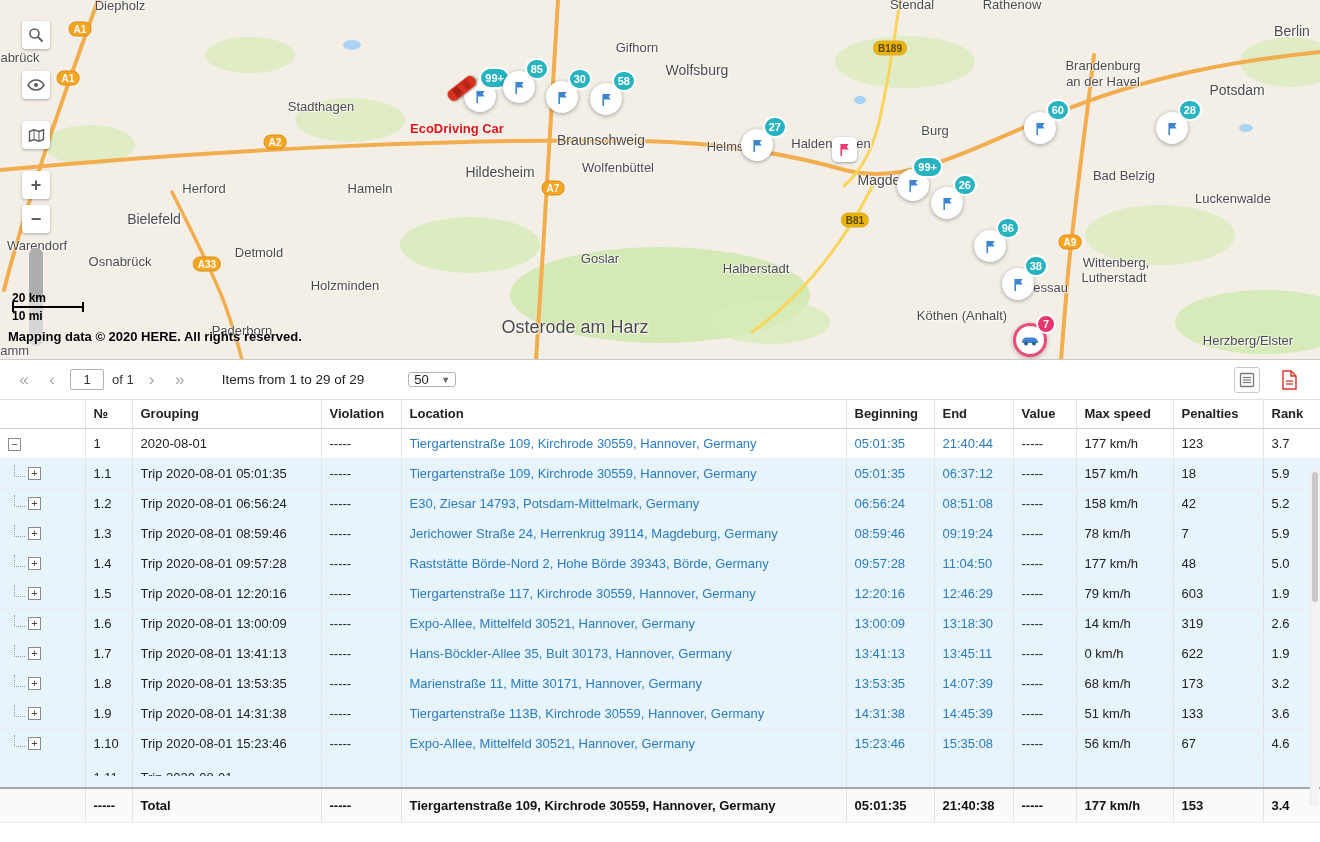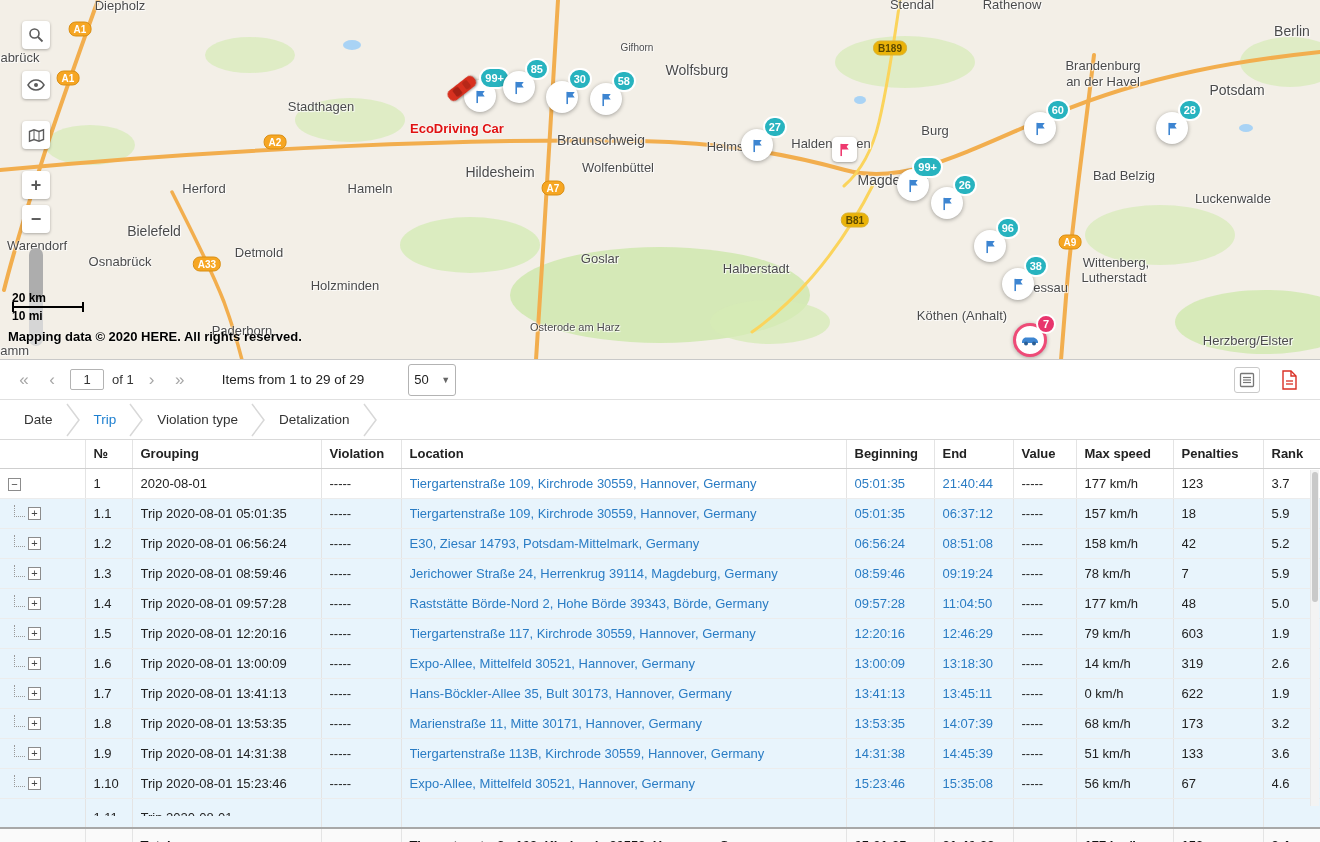--- a/index.html
+++ b/index.html
@@ -57,21 +57,21 @@
   .map-attribution { position:absolute; left:8px; top:329px; font-size:13px; font-weight:bold; color:#000;
     text-shadow:0 0 2px #fff; }
 
   
   #pagination { display:flex; align-items:center; height:40px; background:#fff; border-bottom:1px solid #e0e0e0; padding:0 10px; }
   .pg-btn { width:28px; text-align:center; font-size:17px; color:#a6a6a6; cursor:pointer; user-select:none; }
   .page-input { width:34px; height:21px; text-align:center; border:1px solid #b3b3b3; border-radius:2px; font-size:13px;
     font-family:"Liberation Sans",sans-serif; color:#333; margin:0 4px; }
   .of-label { font-size:13px; color:#333; margin:0 4px;text-align:center; }
   .items-label { margin-left:28px; font-size:13.5px; color:#222; }
-  .page-size { margin-left:44px; width:48px; height:32px; border:1px solid #b3b3b3; border-radius:3px; background:#fff;
+  .page-size { margin-left:44px; width:48px; height:15px; border:1px solid #b3b3b3; border-radius:3px; background:#fff;
     display:flex; align-items:center; justify-content:space-between; padding:0 5px; font-size:13px; cursor:pointer; }
   .page-size .caret { font-size:9px; color:#666; }
   .pg-right { margin-left:auto; display:flex; align-items:center; gap:16px; margin-right:8px; }
   .tool-btn { width:26px; height:26px; display:flex; align-items:center; justify-content:center; cursor:pointer; }
   .tool-btn.boxed { border:1px solid #c9c9c9; border-radius:3px; background:#fff; }
 
   
   #breadcrumb { display:flex; align-items:center; height:40px; background:#fff; border-bottom:1px solid #d9d9d9; padding-left:14px; }
   .bc-tab { font-size:13.5px; color:#333; padding:0 10px; cursor:pointer; white-space:nowrap; }
   .bc-tab.active { color:#1d7fd0; }
@@ -126,51 +126,51 @@
       <path d="M172,192 C192,232 210,266 224,302 C232,324 238,344 242,360" fill="none" stroke="#f2ae4e" stroke-width="3.5" stroke-linecap="round"></path>
       <path d="M874,183 C858,215 838,247 812,277 C792,300 772,318 752,332" fill="none" stroke="#fbd45c" stroke-width="3" stroke-linecap="round"></path>
       <path d="M900,0 C894,42 888,84 879,122 C872,152 860,172 844,186" fill="none" stroke="#fbd45c" stroke-width="3" stroke-linecap="round"></path>
     </svg>
 
     <div>
         <span class="map-label" style="left: 120px; top: 5px; font-size: 13px;">Diepholz</span>
         <span class="map-label" style="left: 912px; top: 4px; font-size: 13px;">Stendal</span>
         <span class="map-label" style="left: 1012px; top: 4px; font-size: 13px;">Rathenow</span>
         <span class="map-label" style="left: 1292px; top: 31px; font-size: 14px;">Berlin</span>
-        <span class="map-label" style="left: 637px; top: 47px; font-size: 10px;">Gifhorn</span>
+        <span class="map-label" style="left: 637px; top: 47px; font-size: 13px;">Gifhorn</span>
         <span class="map-label" style="left: 697px; top: 70px; font-size: 14px;">Wolfsburg</span>
         <span class="map-label" style="left: 1103px; top: 65px; font-size: 13px;">Brandenburg</span>
         <span class="map-label" style="left: 1103px; top: 81px; font-size: 13px;">an der Havel</span>
         <span class="map-label" style="left: 1237px; top: 90px; font-size: 14px;">Potsdam</span>
         <span class="map-label" style="left: 321px; top: 106px; font-size: 13px;">Stadthagen</span>
         <span class="map-label" style="left: 8px; top: 57px; font-size: 13px;">Osnabrück</span>
         <span class="map-label" style="left: 831px; top: 143px; font-size: 13px;">Haldensleben</span>
         <span class="map-label" style="left: 935px; top: 130px; font-size: 13px;">Burg</span>
         <span class="map-label" style="left: 1124px; top: 175px; font-size: 13px;">Bad Belzig</span>
         <span class="map-label" style="left: 1233px; top: 198px; font-size: 13px;">Luckenwalde</span>
         <span class="map-label" style="left: 601px; top: 140px; font-size: 14px;">Braunschweig</span>
         <span class="map-label" style="left: 736px; top: 146px; font-size: 13px;">Helmstedt</span>
         <span class="map-label" style="left: 500px; top: 172px; font-size: 14px;">Hildesheim</span>
         <span class="map-label" style="left: 618px; top: 167px; font-size: 13px;">Wolfenbüttel</span>
         <span class="map-label" style="left: 893px; top: 180px; font-size: 14px;">Magdeburg</span>
         <span class="map-label" style="left: 204px; top: 188px; font-size: 13px;">Herford</span>
         <span class="map-label" style="left: 370px; top: 188px; font-size: 13px;">Hameln</span>
-        <span class="map-label" style="left: 154px; top: 219px; font-size: 14px; margin-top: 12px;">Bielefeld</span>
+        <span class="map-label" style="left: 154px; top: 219px; font-size: 14px;">Bielefeld</span>
         <span class="map-label" style="left: 259px; top: 252px; font-size: 13px;">Detmold</span>
         <span class="map-label" style="left: 37px; top: 245px; font-size: 13px;">Warendorf</span>
         <span class="map-label" style="left: 120px; top: 261px; font-size: 13px;">Osnabrück</span>
         <span class="map-label" style="left: 600px; top: 258px; font-size: 13px;">Goslar</span>
         <span class="map-label" style="left: 756px; top: 268px; font-size: 13px;">Halberstadt</span>
         <span class="map-label" style="left: 345px; top: 285px; font-size: 13px;">Holzminden</span>
         <span class="map-label" style="left: 1116px; top: 262px; font-size: 13px;">Wittenberg,</span>
         <span class="map-label" style="left: 1114px; top: 277px; font-size: 13px;">Lutherstadt</span>
         <span class="map-label" style="left: 1046px; top: 287px; font-size: 13px;">Dessau</span>
         <span class="map-label" style="left: 962px; top: 315px; font-size: 13px;">Köthen (Anhalt)</span>
         <span class="map-label" style="left: 242px; top: 330px; font-size: 13px;">Paderborn</span>
-        <span class="map-label" style="left: 575px; top: 327px; font-size: 11px;">Osterode am Harz</span>
+        <span class="map-label" style="left: 575px; top: 327px; font-size: 18px;">Osterode am Harz</span>
         <span class="map-label" style="left: 1248px; top: 340px; font-size: 13px;">Herzberg/Elster</span>
         <span class="map-label" style="left: 10px; top: 350px; font-size: 13px;">Hamm</span>
       </div>
     <div>
         <span class="road-badge a" style="left: 80px; top: 29px;">A1</span>
         <span class="road-badge a" style="left: 68px; top: 78px;">A1</span>
         <span class="road-badge a" style="left: 275px; top: 142px;">A2</span>
         <span class="road-badge a" style="left: 553px; top: 188px;">A7</span>
         <span class="road-badge a" style="left: 207px; top: 264px;">A33</span>
         <span class="road-badge a" style="left: 1070px; top: 242px;">A9</span>
@@ -185,21 +185,21 @@
           </svg>
           <span class="cluster-badge">99+</span>
         </div>
         <div class="cluster" style="left: 519px; top: 87px;">
           <svg width="15" height="15" viewBox="0 0 16 16">
             <path d="M4.5 15V2" stroke="#3d85d1" stroke-width="1.7" fill="none"></path>
             <path d="M4.5 2.2h8l-2.2 2.9 2.2 2.9h-8z" fill="#3d85d1"></path>
           </svg>
           <span class="cluster-badge">85</span>
         </div>
-        <div class="cluster" style="left: 562px; top: 97px; justify-content: flex-end;">
+        <div class="cluster" style="left: 562px; top: 97px;">
           <svg width="15" height="15" viewBox="0 0 16 16">
             <path d="M4.5 15V2" stroke="#3d85d1" stroke-width="1.7" fill="none"></path>
             <path d="M4.5 2.2h8l-2.2 2.9 2.2 2.9h-8z" fill="#3d85d1"></path>
           </svg>
           <span class="cluster-badge">30</span>
         </div>
         <div class="cluster" style="left: 606px; top: 99px;">
           <svg width="15" height="15" viewBox="0 0 16 16">
             <path d="M4.5 15V2" stroke="#3d85d1" stroke-width="1.7" fill="none"></path>
             <path d="M4.5 2.2h8l-2.2 2.9 2.2 2.9h-8z" fill="#3d85d1"></path>
@@ -346,38 +346,20 @@
         <svg width="18" height="20" viewBox="0 0 18 20">
           <path d="M3 1h8l5 5v13H3z" fill="#fff" stroke="#d93025" stroke-width="1.4"></path>
           <path d="M11 1v5h5" fill="none" stroke="#d93025" stroke-width="1.4"></path>
           <line x1="6" y1="11" x2="13" y2="11" stroke="#d93025" stroke-width="1.3"></line>
           <line x1="6" y1="14" x2="13" y2="14" stroke="#d93025" stroke-width="1.3"></line>
         </svg>
       </div>
     </div>
   </div>
 
-  <div id="breadcrumb">
-      <span class="bc-tab">Date</span>
-      <svg class="bc-sep" width="17" height="38" viewBox="0 0 17 38">
-        <polyline points="2,3 14,19 2,35" fill="none" stroke="#d8d8d8" stroke-width="1.5"></polyline>
-      </svg>
-      <span class="bc-tab active">Trip</span>
-      <svg class="bc-sep" width="17" height="38" viewBox="0 0 17 38">
-        <polyline points="2,3 14,19 2,35" fill="none" stroke="#d8d8d8" stroke-width="1.5"></polyline>
-      </svg>
-      <span class="bc-tab">Violation type</span>
-      <svg class="bc-sep" width="17" height="38" viewBox="0 0 17 38">
-        <polyline points="2,3 14,19 2,35" fill="none" stroke="#d8d8d8" stroke-width="1.5"></polyline>
-      </svg>
-      <span class="bc-tab">Detalization</span>
-      <svg class="bc-sep" width="17" height="38" viewBox="0 0 17 38">
-        <polyline points="2,3 14,19 2,35" fill="none" stroke="#d8d8d8" stroke-width="1.5"></polyline>
-      </svg>
-    </div>
 
   <table id="report-table">
     <colgroup>
       <col style="width:85px">
         <col style="width:47px">
         <col style="width:189px">
         <col style="width:80px">
       <col style="width:445px">
         <col style="width:88px">
         <col style="width:79px">

